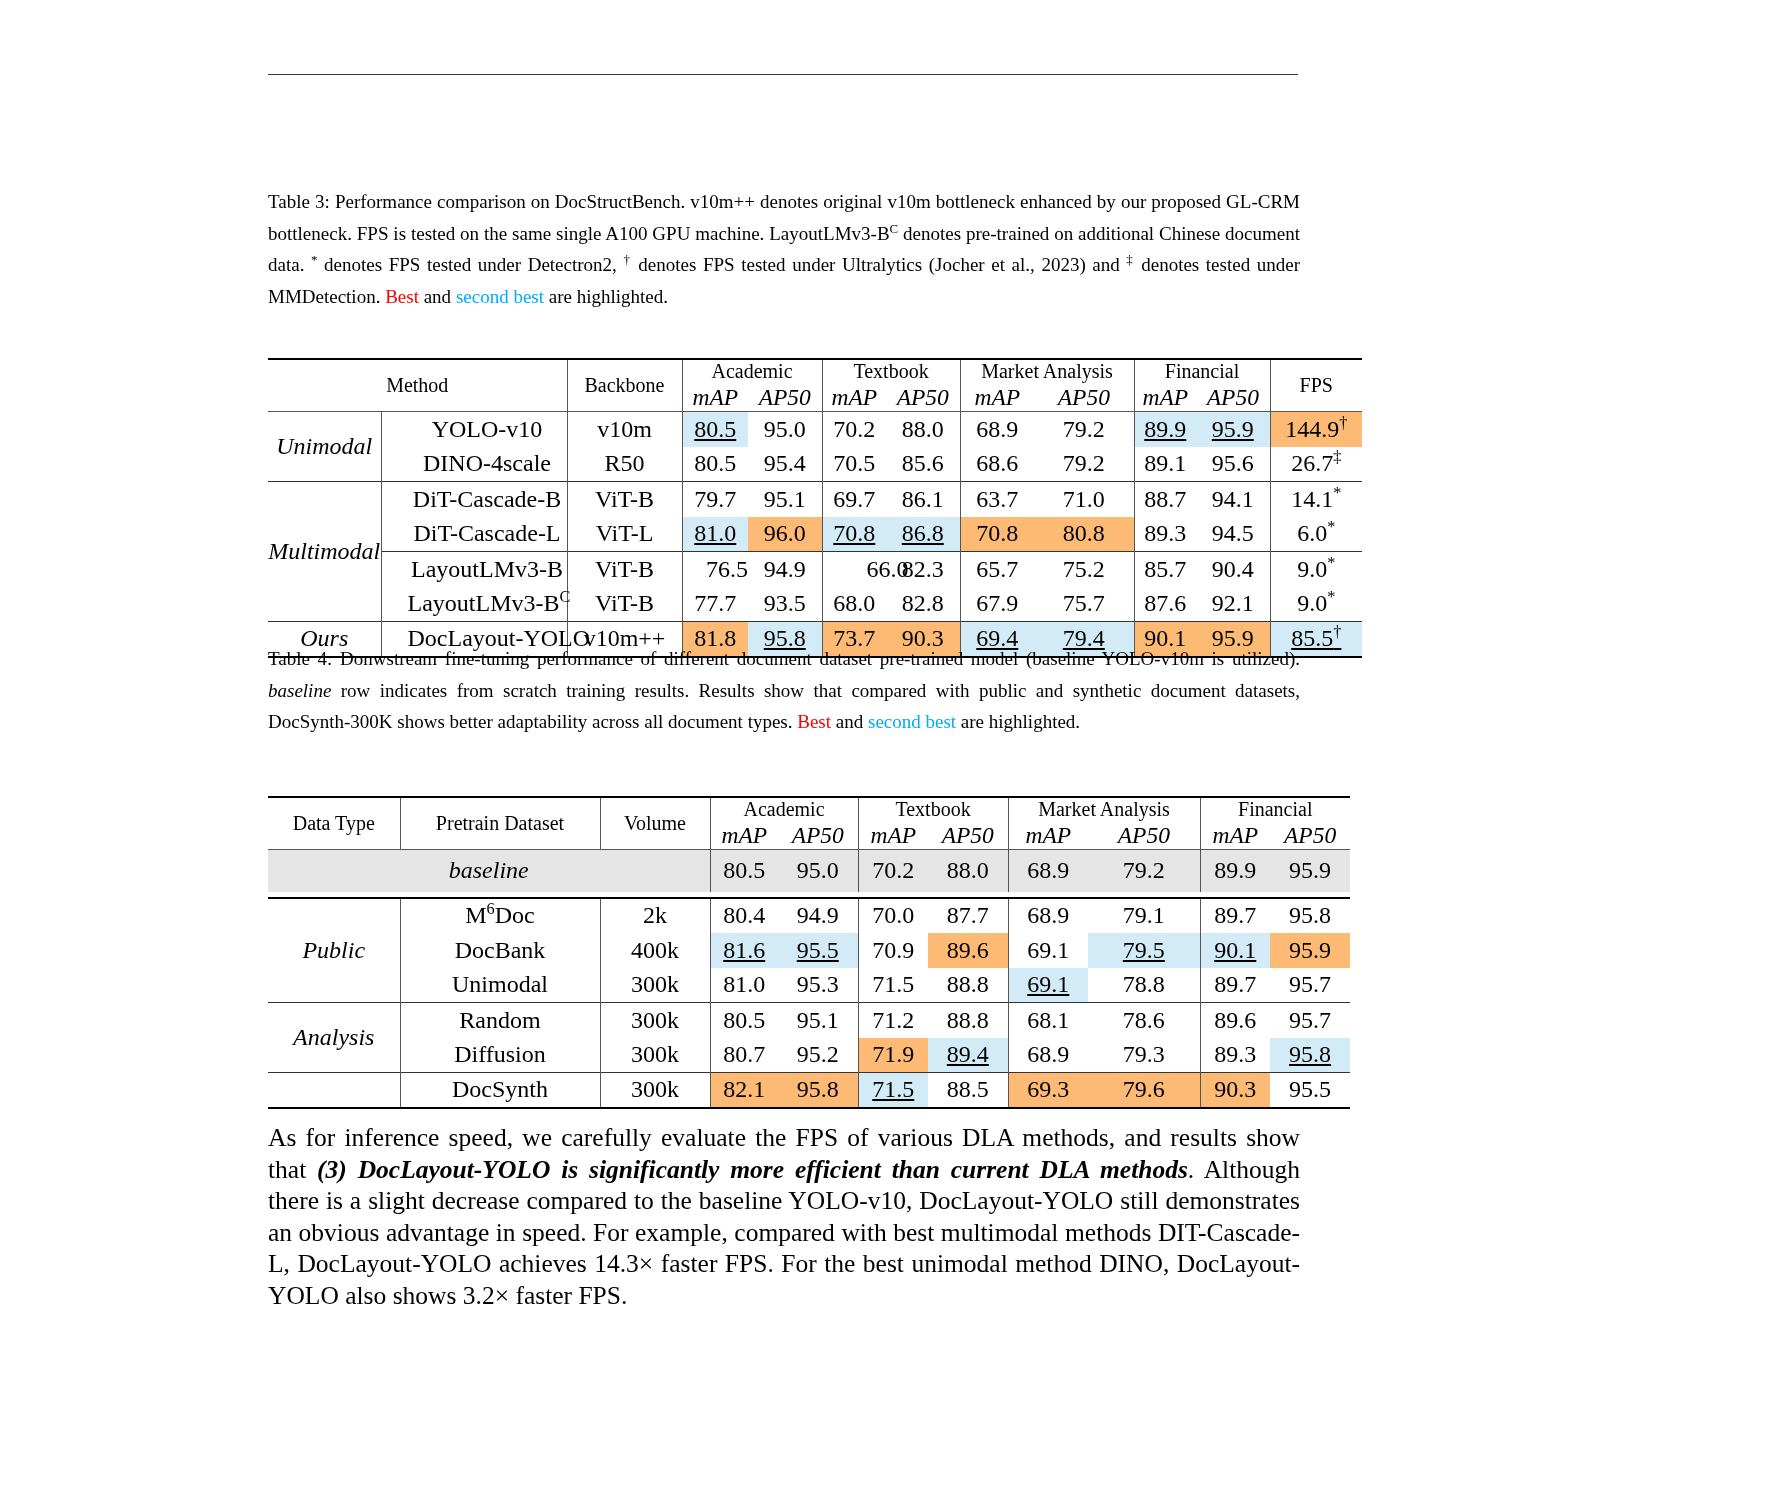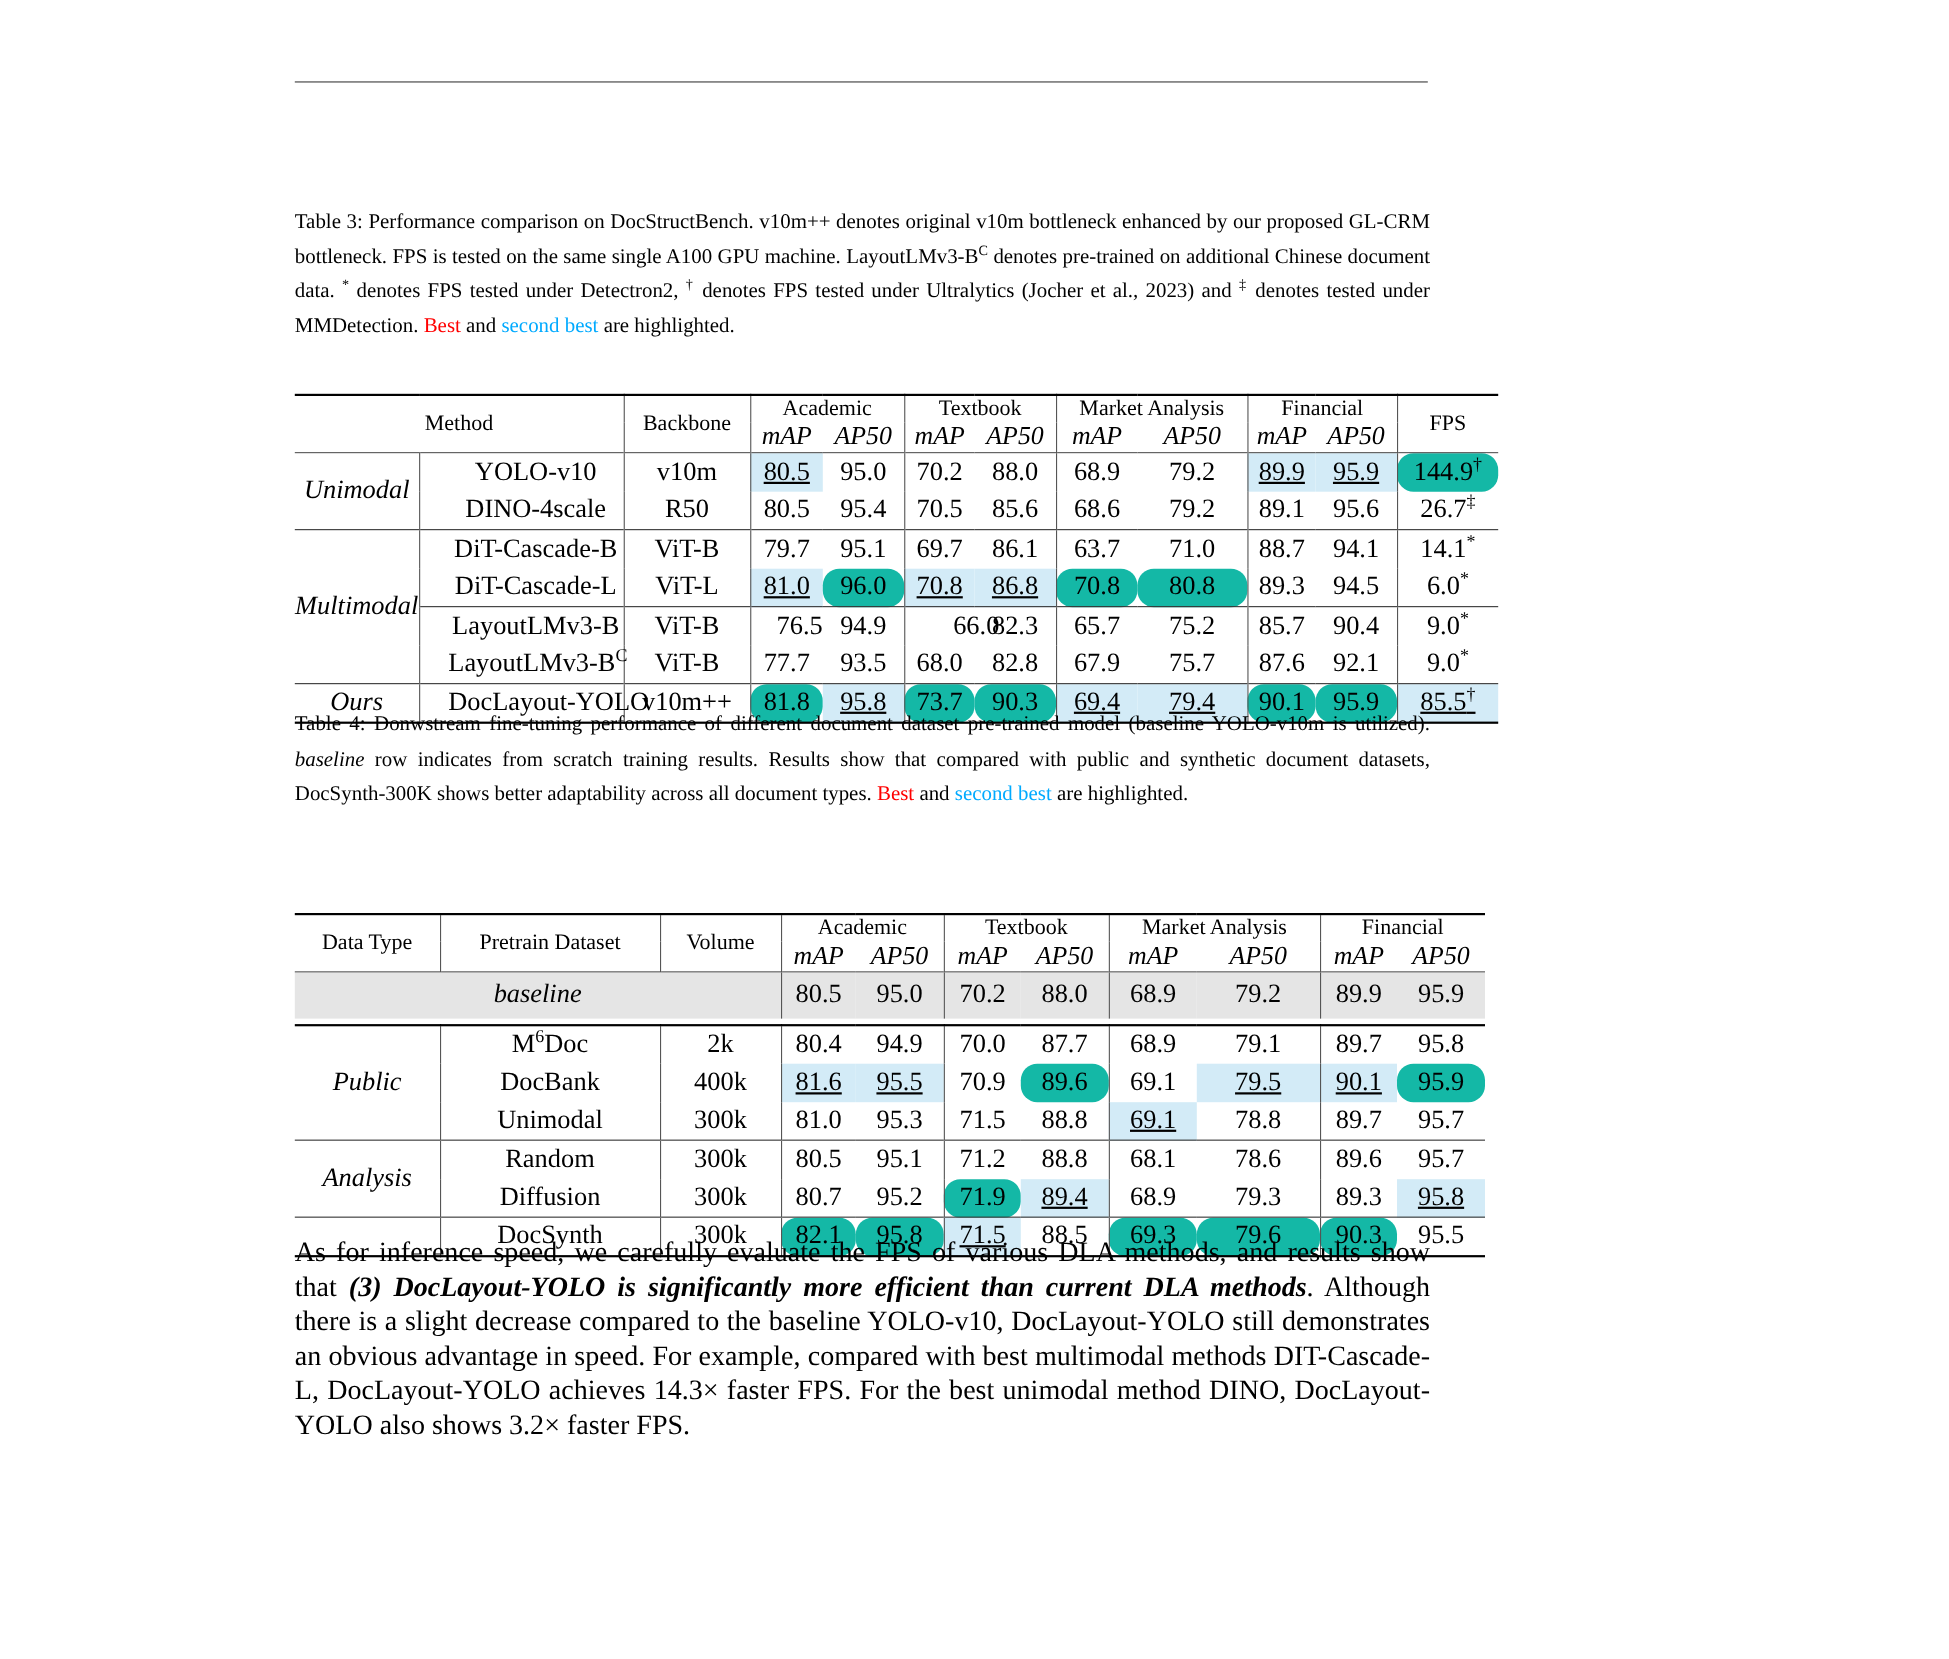--- a/index.html
+++ b/index.html
@@ -93,21 +93,21 @@
     font-size: 20px;
     padding-bottom: 1px !important;
   }
   .hsub {
     font-style: italic;
     font-size: 23.5px;
   }
   .rowh {
     height: 35px;
   }
-  .pink { background: #14b8a6; border-radius: 15px; }
+  .pink { background: #fdba74; }
   .blue { background: #d3ebf7; }
   .grey { background: #e5e5e5; }
   .ul { text-decoration: underline; }
   .methodcell { text-align: left; padding-left: 26px !important; }
   .catcell { font-style: italic; }
   .tbl-wrap { position: absolute; left: 268px; }
 </style>
 </head>
 <body>
 
@@ -255,21 +255,21 @@
           <td class="vline blue ul"><span>85.5</span><sup>†</sup></td>
         </tr>
       </tbody>
     </table>
   </div>
 
   <div class="col" style="top:643px;">
     <p class="caption"><span>Table 4:</span><span>   Donwstream fine-tuning performance of different document dataset pre-trained model (baseline YOLO-v10m is utilized). </span><span class="it">baseline</span><span> row indicates from scratch training results. Results show that compared with public and synthetic document datasets, DocSynth-300K shows better adaptability across all document types. </span><span class="best-word">Best</span><span> and </span><span class="second-word">second best</span><span> are highlighted.</span></p>
   </div>
 
-  <div class="tbl-wrap" style="top:830px;">
+  <div class="tbl-wrap" style="top:796px;">
     <table class="res">
       <colgroup>
         <col style="width:132px">
         <col style="width:200px">
         <col style="width:110px">
         <col style="width:68px">
           <col style="width:80px">
         <col style="width:70px">
           <col style="width:80px">
         <col style="width:80px">

